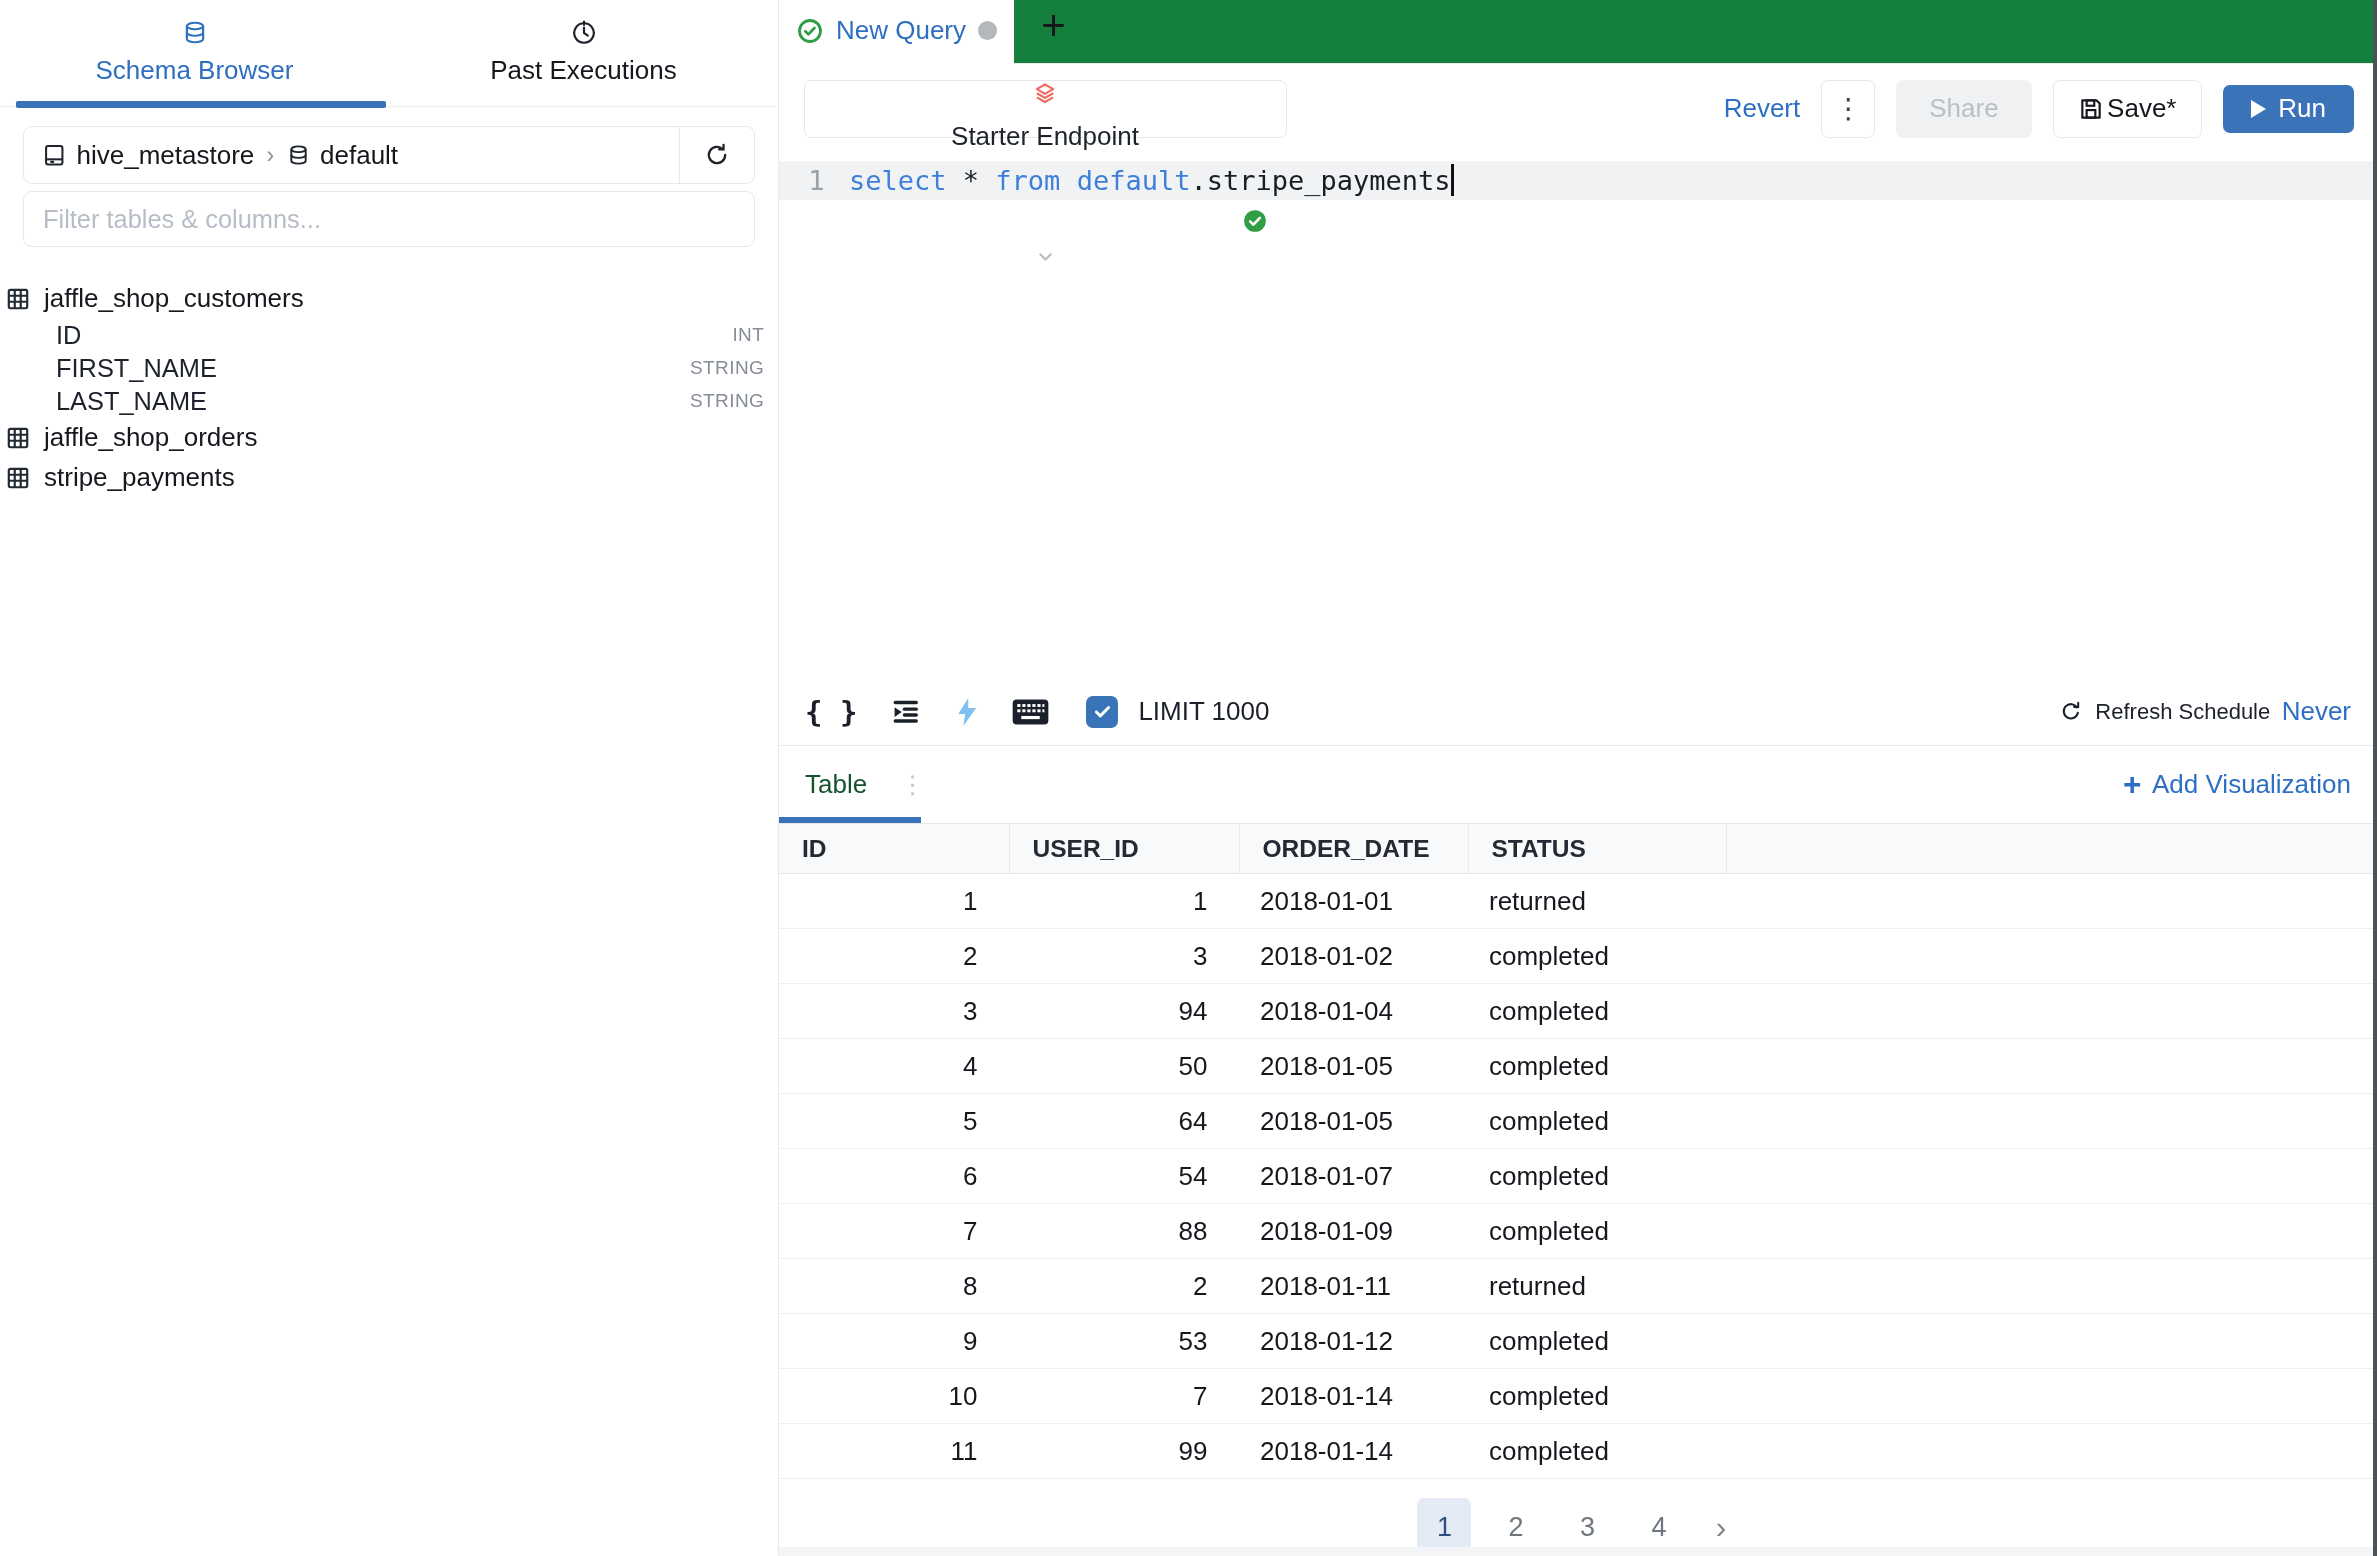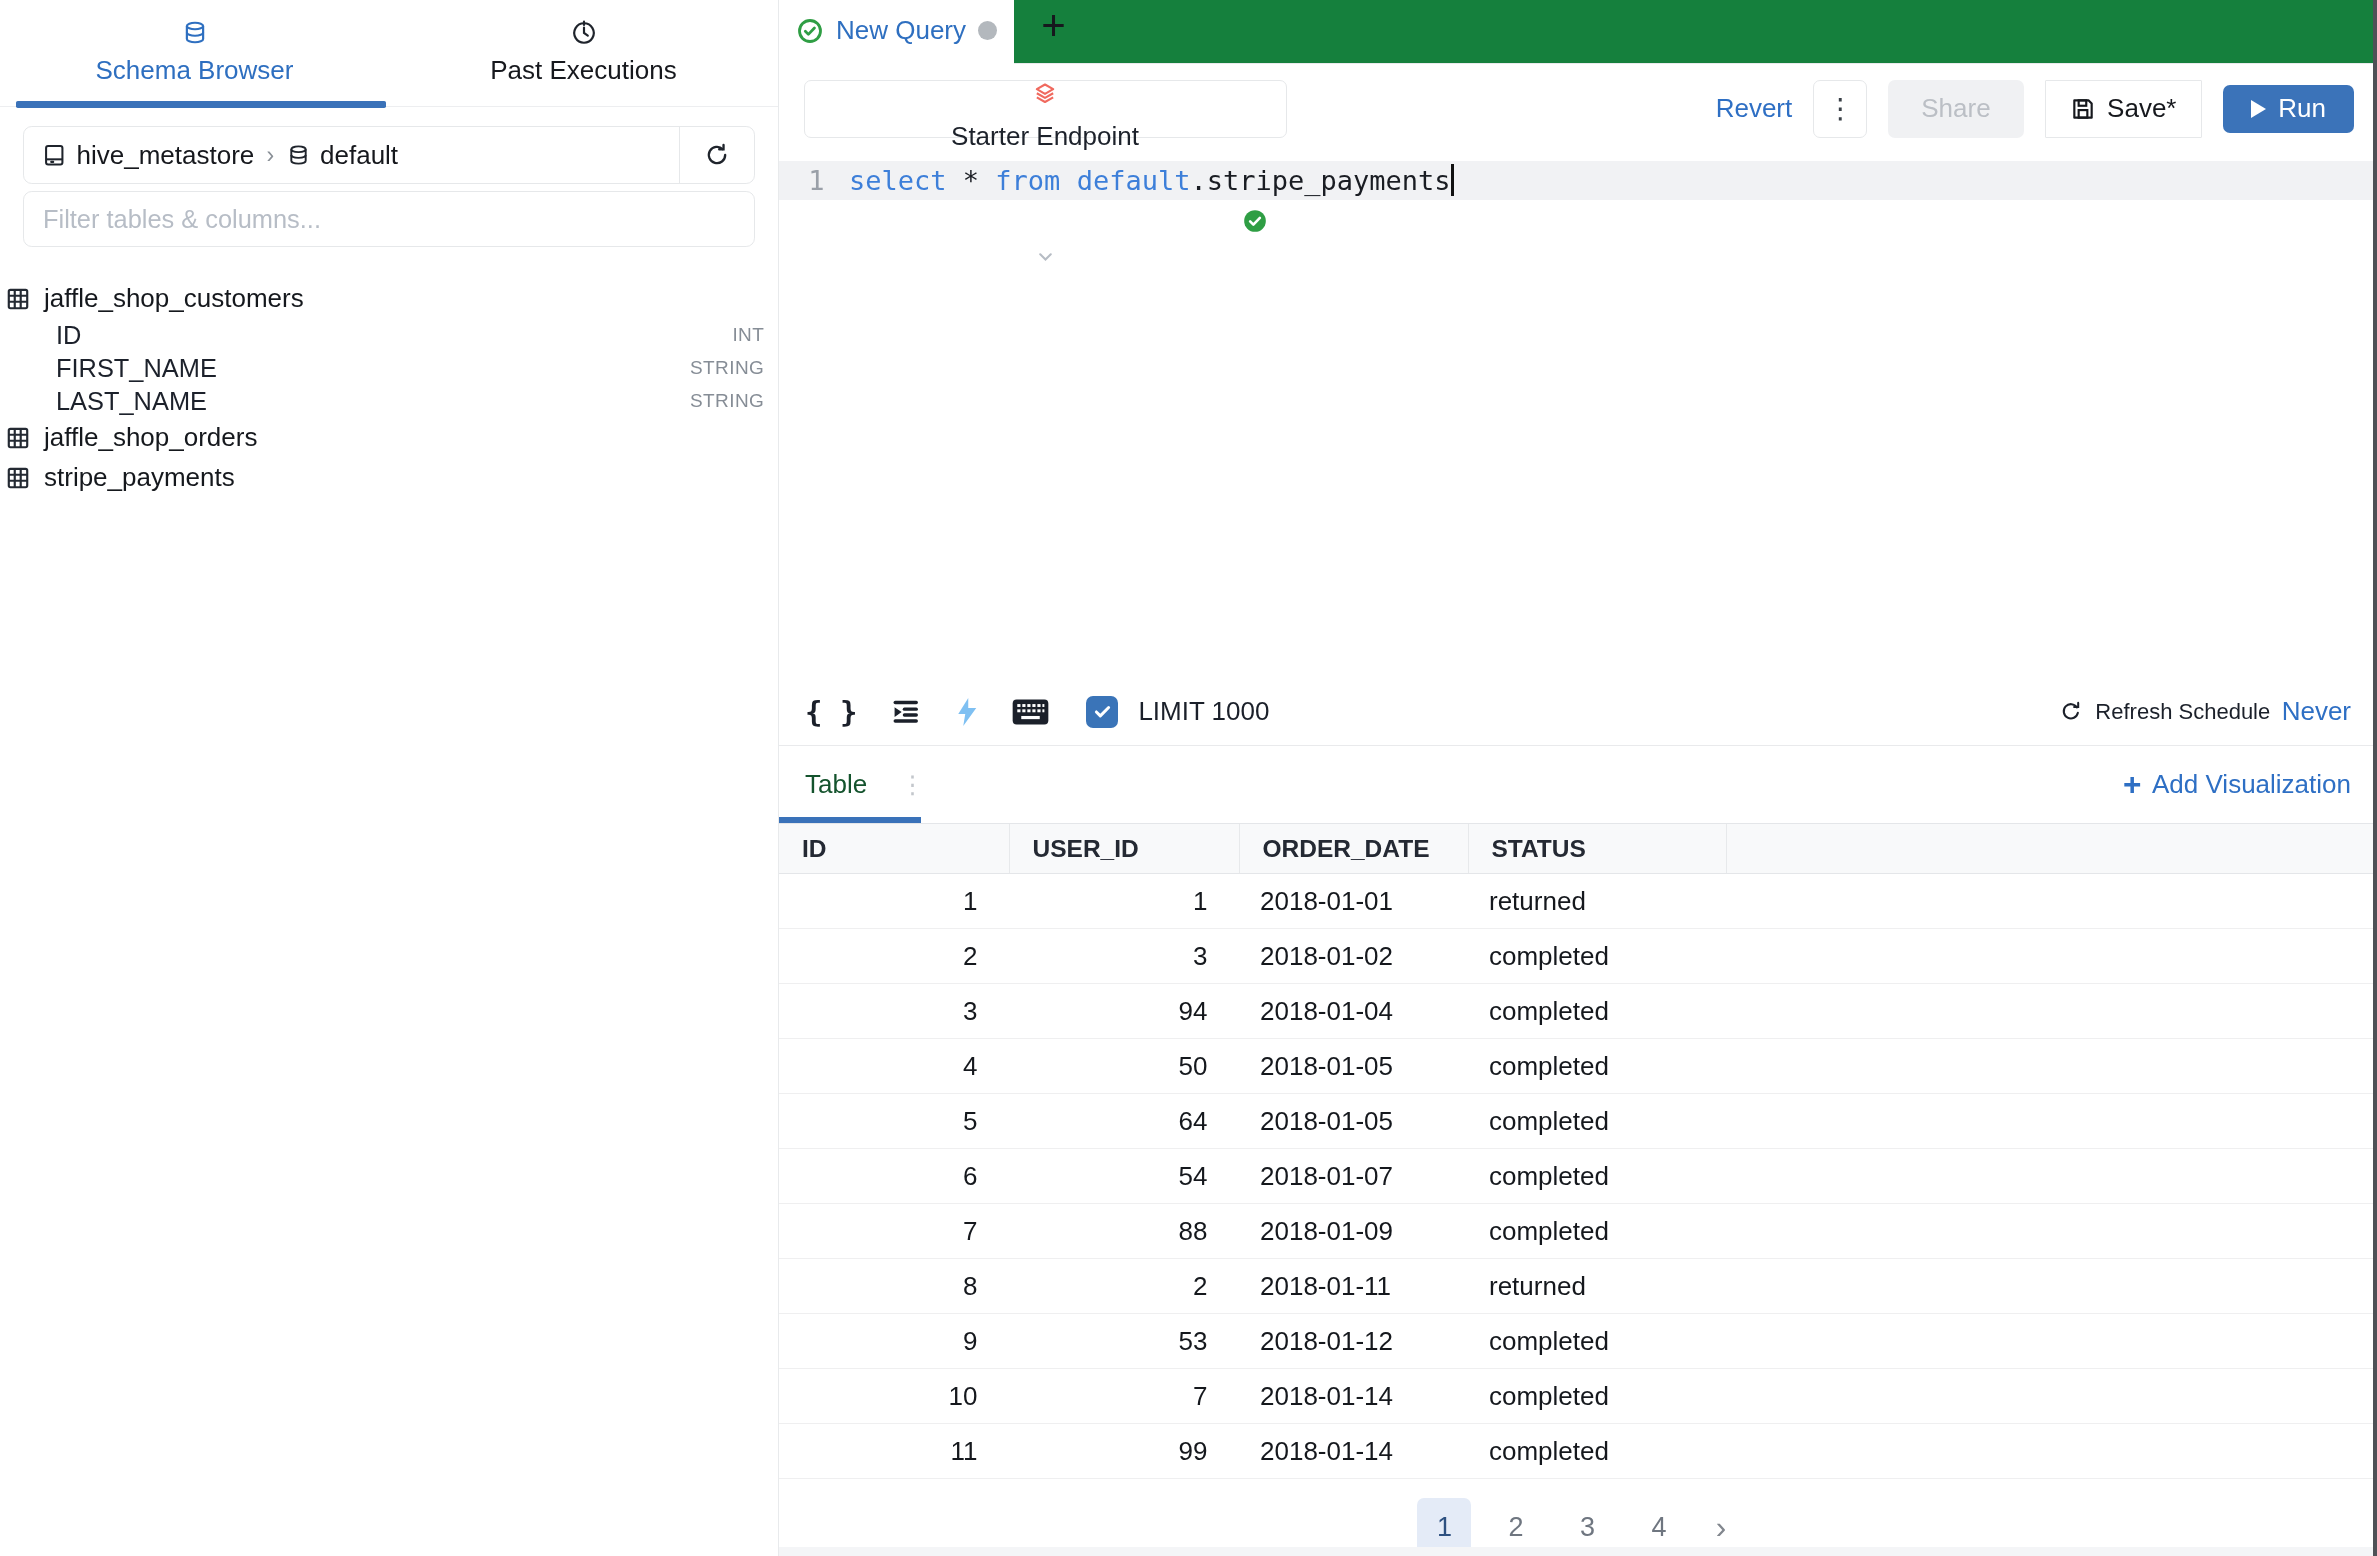--- a/index.html
+++ b/index.html
@@ -69,22 +69,22 @@
   .endpoint-select .spacer { margin-left:auto; }
   .head-actions { margin-left:auto; display:flex; align-items:center; gap:21px; }
   .revert-link { font-size:26px; color:#2e6fc4; cursor:pointer; }
   .kebab-btn { width:54px; height:58px; border:1.8px solid #e6e8ea; border-radius:7px;
     display:flex; align-items:center; justify-content:center; font-size:28px;
     color:#3a4047; background:#fff; cursor:pointer; }
   .share-btn { height:58px; padding:0 33px; background:#f0f1f3; border:none;
     border-radius:7px; color:#bbbfc5; font-size:26px; display:flex;
     align-items:center; justify-content:center; }
   .save-btn { height:58px; padding:0 24.5px; background:#fff;
-    border:1.8px solid #e6e8ea; border-radius:1px; color:#16181d; font-size:26px;
-    display:flex; align-items:center; gap:11px; cursor:pointer;
+    border:1.8px solid #e6e8ea; border-radius:7px; color:#16181d; font-size:26px;
+    display:flex; align-items:center; gap:3px; cursor:pointer;
     font-family:"Liberation Sans",sans-serif; }
   .run-btn { height:48px; padding:0 28px; background:#3b73b9; border:none;
     border-radius:7px; color:#fff; font-size:26px; display:flex;
     align-items:center; gap:12.3px; cursor:pointer;
     font-family:"Liberation Sans",sans-serif; }
   .play-tri { width:0; height:0; border-left:15.8px solid #fff;
     border-top:9.6px solid transparent; border-bottom:9.6px solid transparent; }
 
   .editor-body { flex:1 1 auto; padding-top:10.5px; position:relative; }
   .code-line { height:39px; background:#f1f2f4; display:flex; align-items:center;

